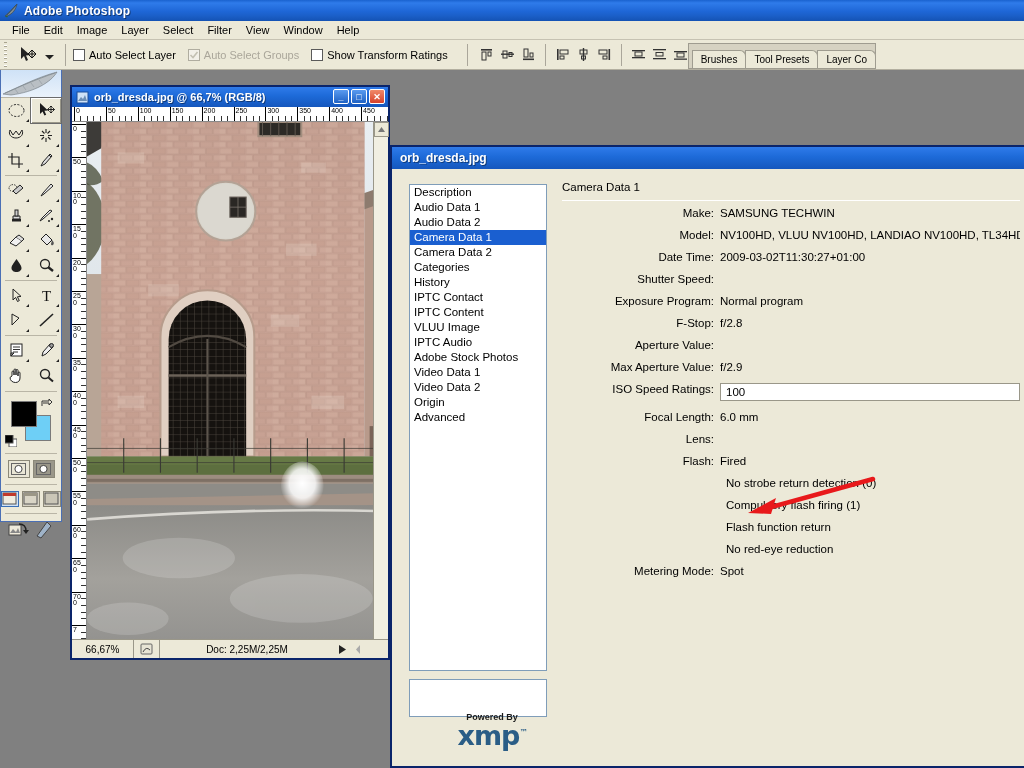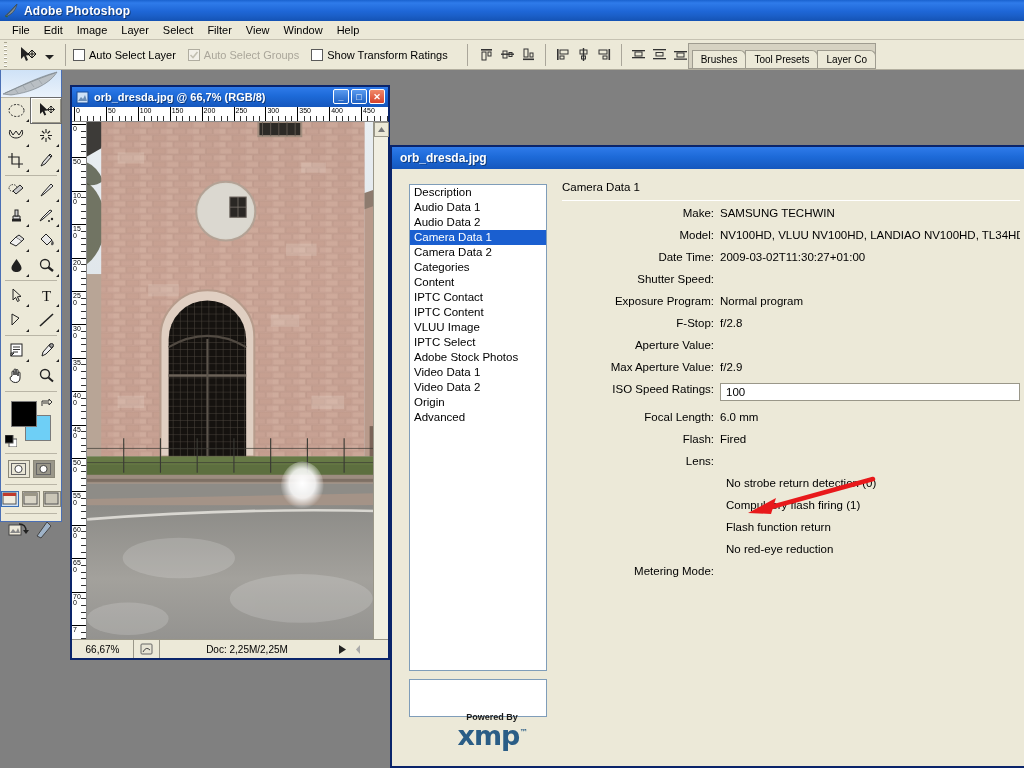--- a/index.html
+++ b/index.html
@@ -894,25 +894,25 @@
 
     <div class="fi-body">
 
       <div class="fi-list" id="fiList">
           <div class="fi-list-item">Description</div>
           <div class="fi-list-item">Audio Data 1</div>
           <div class="fi-list-item">Audio Data 2</div>
           <div class="fi-list-item sel">Camera Data 1</div>
           <div class="fi-list-item">Camera Data 2</div>
           <div class="fi-list-item">Categories</div>
-          <div class="fi-list-item">Content</div>
+          <div class="fi-list-item">History</div>
           <div class="fi-list-item">IPTC Contact</div>
           <div class="fi-list-item">IPTC Content</div>
           <div class="fi-list-item">VLUU Image</div>
-          <div class="fi-list-item">IPTC Select</div>
+          <div class="fi-list-item">IPTC Audio</div>
           <div class="fi-list-item">Adobe Stock Photos</div>
           <div class="fi-list-item">Video Data 1</div>
           <div class="fi-list-item">Video Data 2</div>
           <div class="fi-list-item">Origin</div>
           <div class="fi-list-item">Advanced</div>
         </div>
       <div class="fi-blank-box"></div>
 
       <div class="fi-right">
         <div class="fi-section-title">Camera Data 1</div>
@@ -952,33 +952,34 @@
             </div>
             <div class="fi-row">
               <div class="fi-label">ISO Speed Ratings:</div>
               <div class="fi-input">100</div>
             </div>
             <div class="fi-row">
               <div class="fi-label">Focal Length:</div>
               <div class="fi-value">6.0 mm</div>
             </div>
             <div class="fi-row">
+              <div class="fi-label">Lens:</div>
+              <div class="fi-value"></div>
+            </div>
+            <div class="fi-row">
               <div class="fi-label">Flash:</div>
               <div class="fi-value">Fired</div>
-            </div>
-            <div class="fi-row">
-              <div class="fi-label">Lens:</div>
-              <div class="fi-value"></div>
             </div>
             <div class="fi-sub">No strobe return detection (0)</div>
             <div class="fi-sub">Compulsory flash firing (1)</div>
             <div class="fi-sub">Flash function return</div>
             <div class="fi-sub">No red-eye reduction</div>
             <div class="fi-row">
               <div class="fi-label">Metering Mode:</div>
+              <div class="fi-value">Spot</div>
             </div>
           </div>
       </div>
 
     </div>
   </div>
 
   <div class="xmp-logo">
     <div class="xmp-powered">Powered By</div>
     <div class="xmp-word"><span>xmp</span><span class="xmp-tm">™</span></div>

